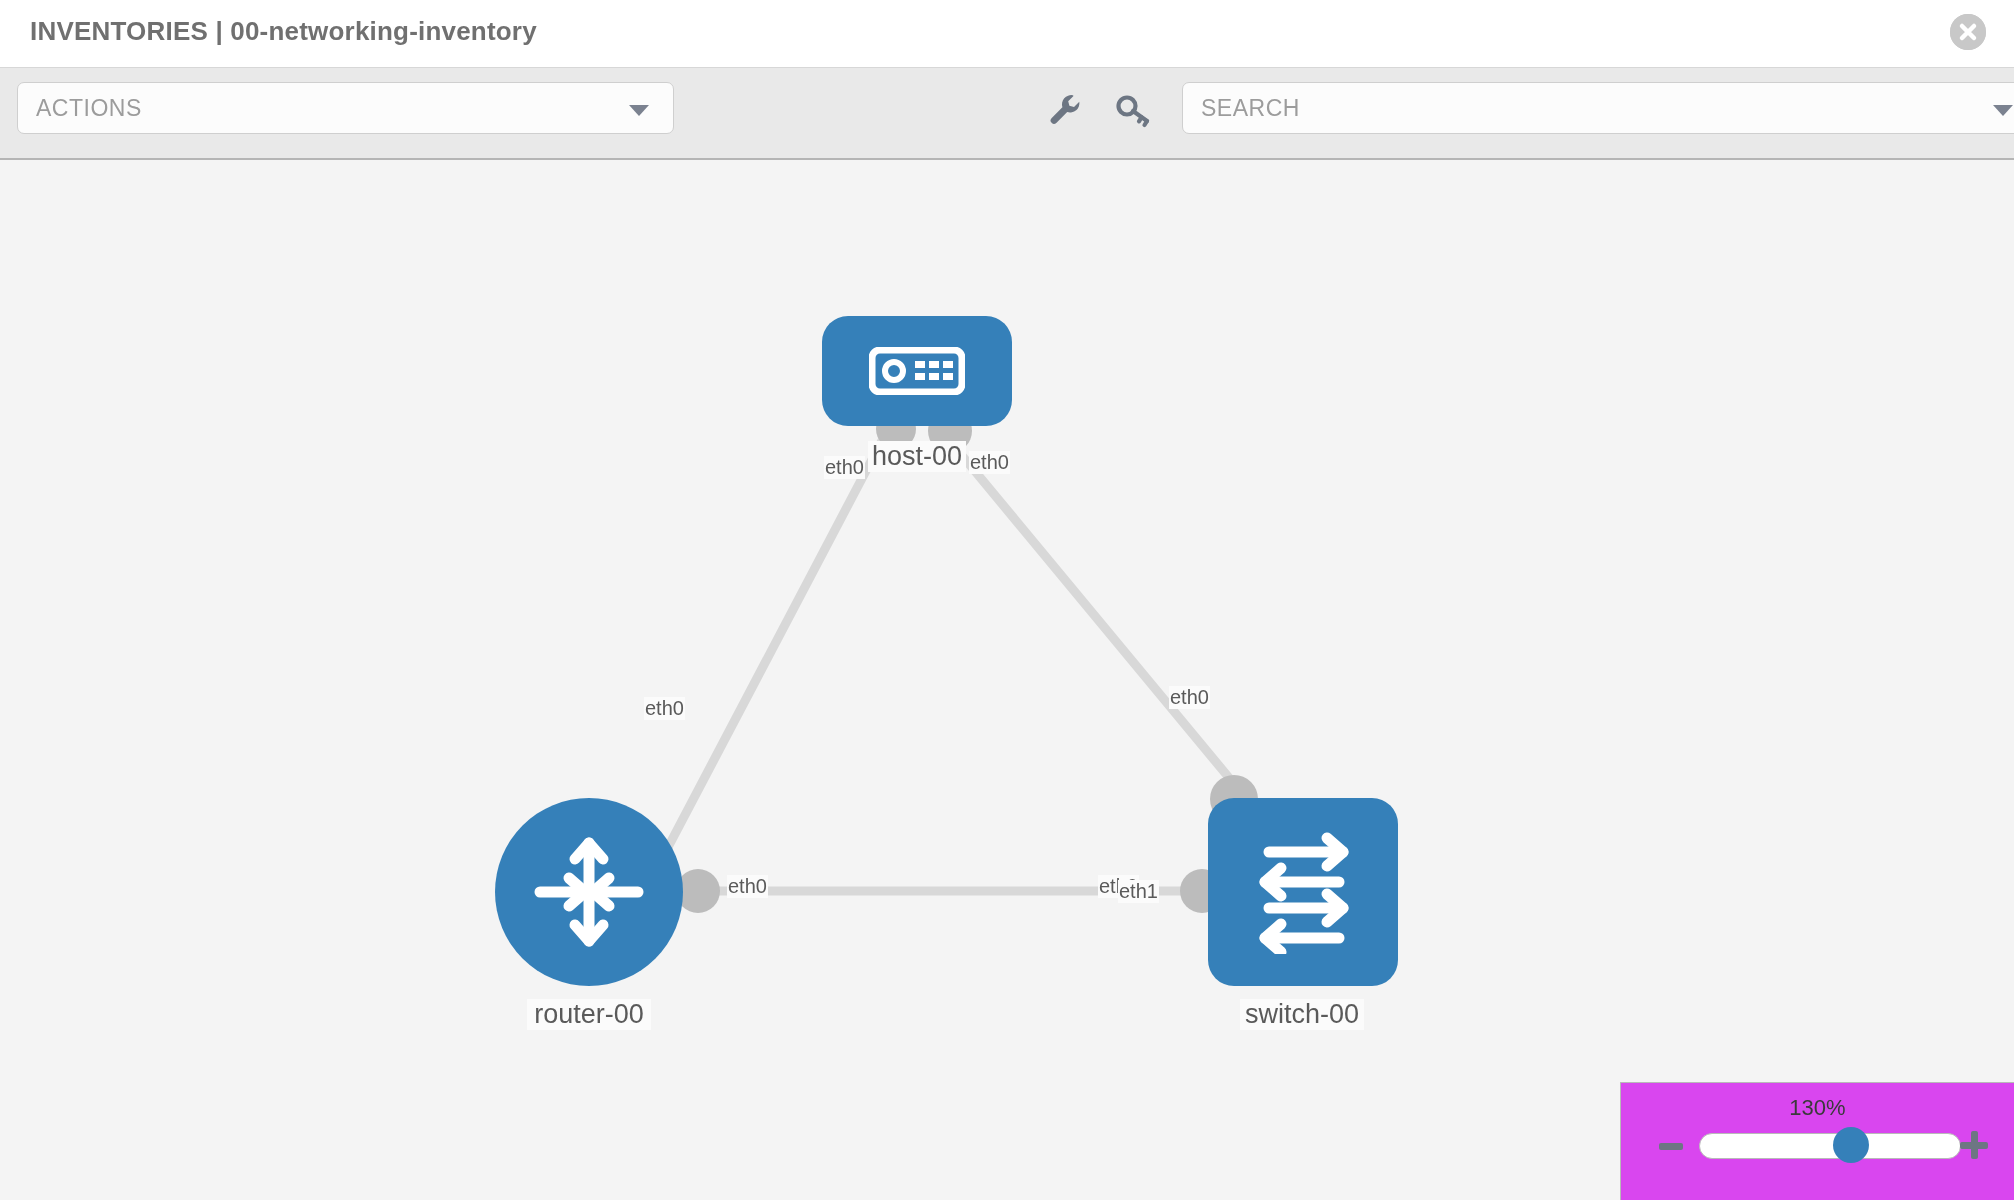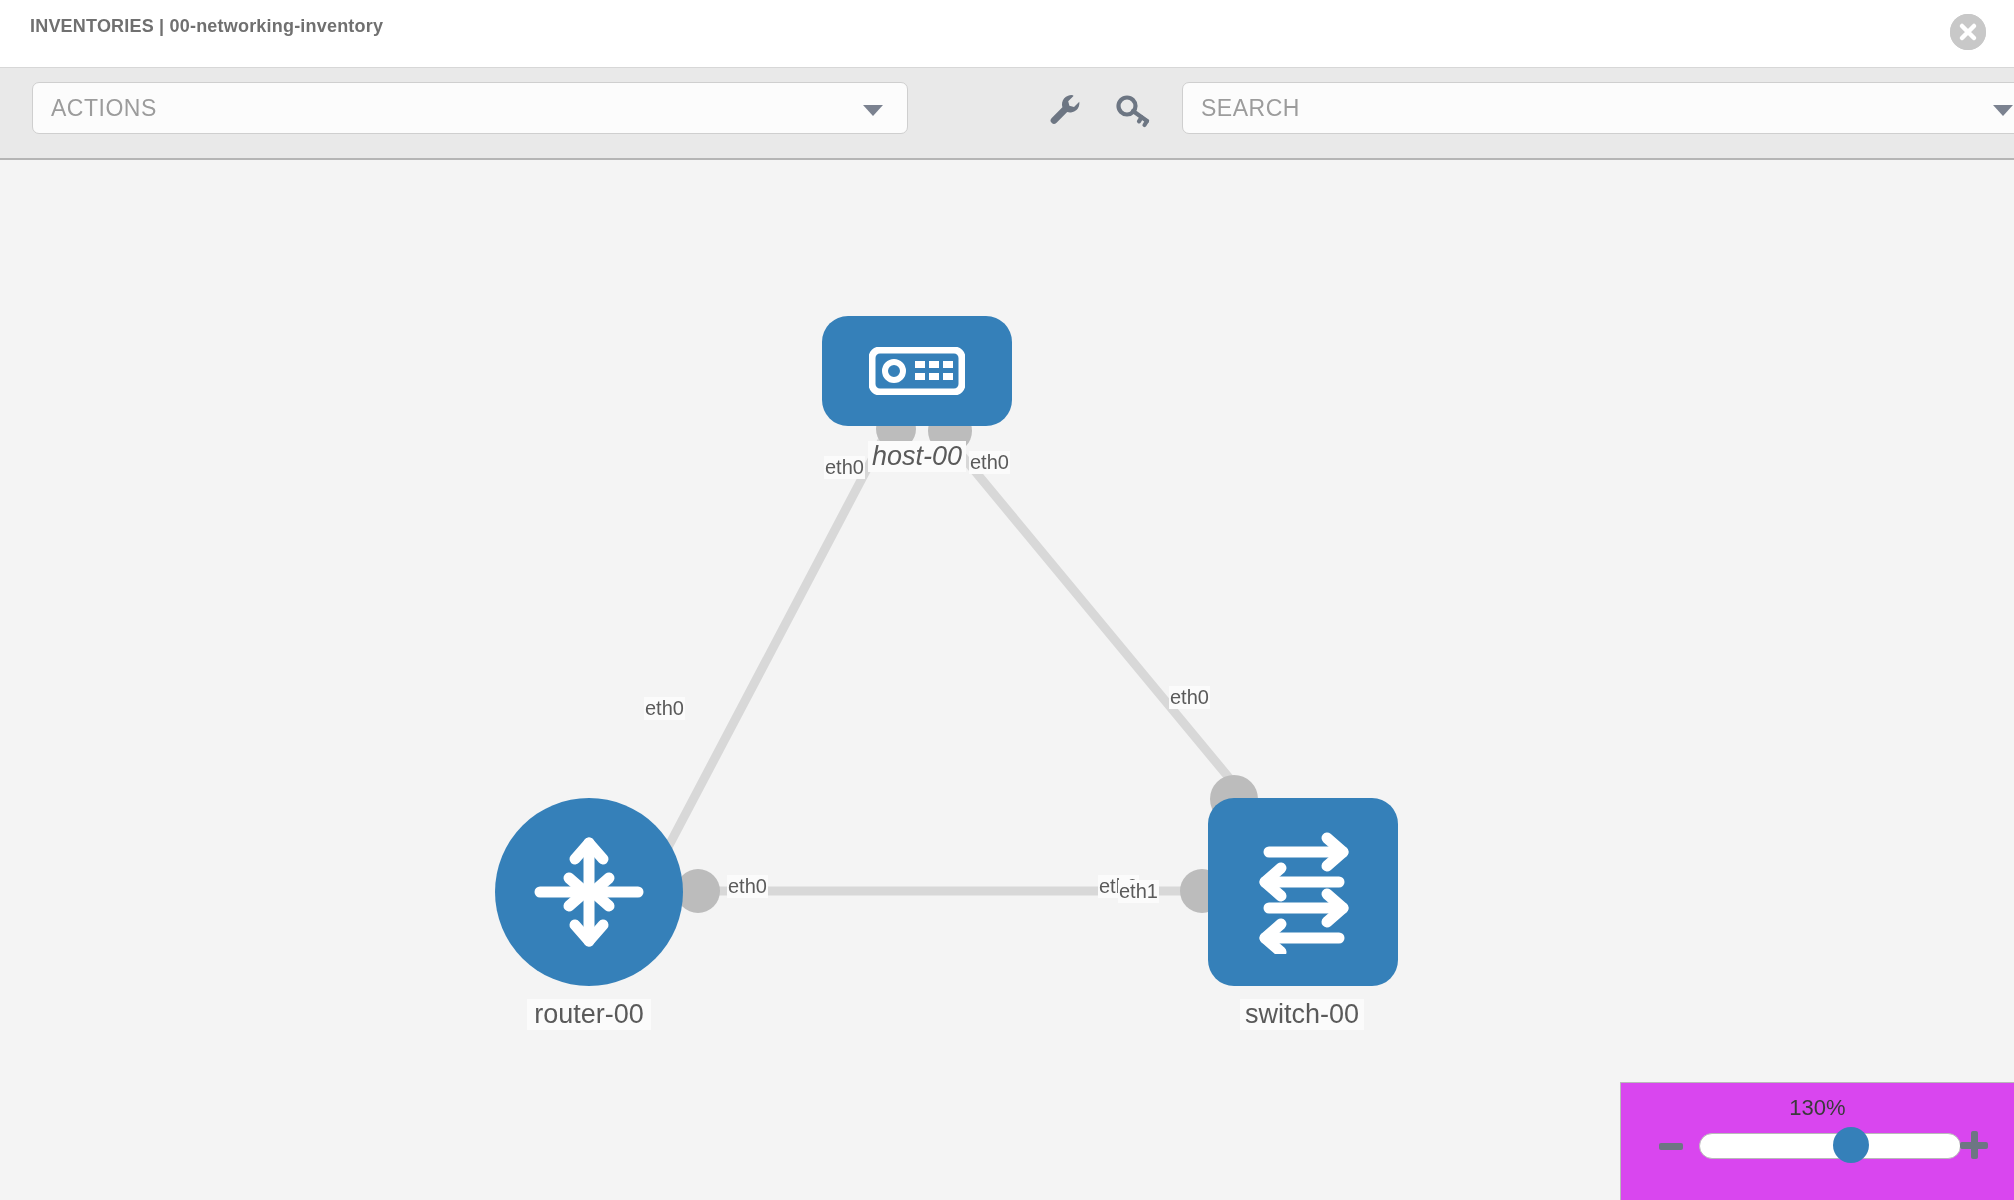--- a/index.html
+++ b/index.html
@@ -16,21 +16,21 @@
   .header {
     position: absolute;
     left: 0; top: 0;
     width: 2014px; height: 68px;
     background: #ffffff;
     border-bottom: 1px solid #d7d7d7;
   }
   .header-title {
     position: absolute;
     left: 30px; top: 16px;
-    font-size: 18px;
+    font-size: 26px;
     font-weight: bold;
     color: #707070;
     letter-spacing: 0.2px;
     white-space: nowrap;
   }
   .close-btn {
     position: absolute;
     right: 28px; top: 14px;
     width: 36px; height: 36px;
     border-radius: 50%;
@@ -63,21 +63,21 @@
     white-space: nowrap;
   }
   .caret {
     position: absolute;
     right: 24px; top: 22px;
     width: 0; height: 0;
     border-left: 10px solid transparent;
     border-right: 10px solid transparent;
     border-top: 11px solid #7b8290;
   }
-  #actions-select { left: 32px; top: 82px; width: 876px; }
+  #actions-select { left: 17px; top: 82px; width: 657px; }
   #search-select  { left: 1182px; top: 82px; width: 856px; }
 
   .tool-icon {
     position: absolute;
     top: 90px;
     width: 40px; height: 40px;
     cursor: pointer;
   }
   #wrench-icon { left: 1045px; }
   #key-icon    { left: 1113px; }
@@ -261,21 +261,21 @@
         <circle cx="25" cy="24" r="9" fill="none" stroke="#ffffff" stroke-width="6"></circle>
         <rect x="46" y="14" width="10" height="7" fill="#ffffff"></rect>
         <rect x="60" y="14" width="10" height="7" fill="#ffffff"></rect>
         <rect x="74" y="14" width="10" height="7" fill="#ffffff"></rect>
         <rect x="46" y="26" width="10" height="7" fill="#ffffff"></rect>
         <rect x="60" y="26" width="10" height="7" fill="#ffffff"></rect>
         <rect x="74" y="26" width="10" height="7" fill="#ffffff"></rect>
       </svg>
     </div>
   </div>
-  <div class="node-label" style="left:868px; top:280px; width:98px;font-style:italic;">host-00</div>
+  <div class="node-label" style="left:868px; top:280px; width:98px;">host-00</div>
 
   <div class="node node-shape-circle" style="left:495px; top:637px; width:188px; height:188px;">
     <div class="node-glyph">
       <svg width="118" height="118" viewBox="0 0 118 118" aria-hidden="true">
         <g stroke="#ffffff" stroke-width="11" stroke-linecap="round" stroke-linejoin="round" fill="none">
 
           <path d="M59 10 V55"></path>
           <path d="M45 26 L59 10 L73 26"></path>
 
           <path d="M59 108 V63"></path>

